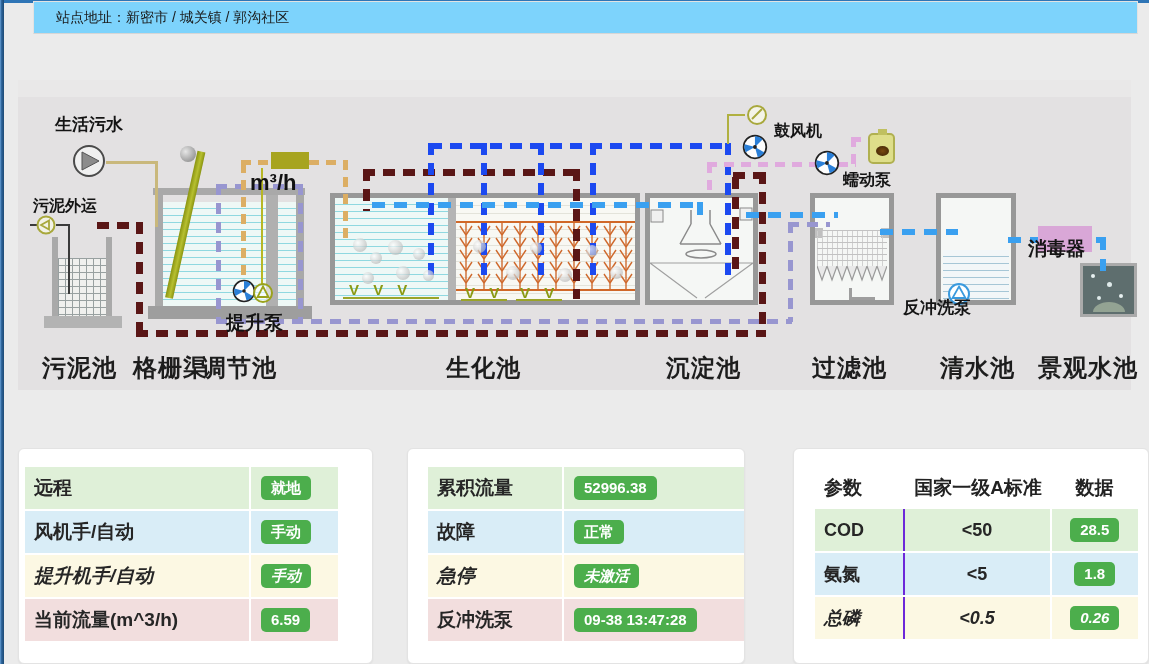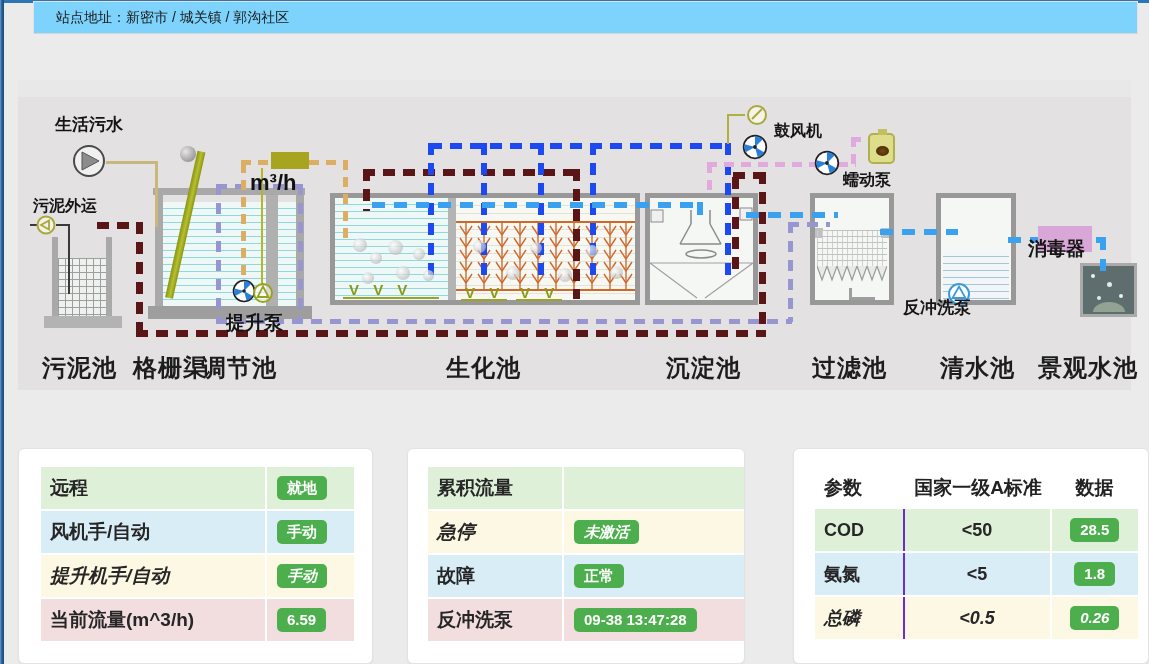--- a/index.html
+++ b/index.html
@@ -282,21 +282,21 @@
   <div class="pool" style="left:115px">格栅渠</div>
   <div class="pool" style="left:184px">调节池</div>
   <div class="pool" style="left:428px">生化池</div>
   <div class="pool" style="left:648px">沉淀池</div>
   <div class="pool" style="left:794px">过滤池</div>
   <div class="pool" style="left:922px">清水池</div>
   <div class="pool" style="left:1020px">景观水池</div>
 </div>
 
 <div class="card" style="left:18px;width:355px">
-  <div class="ptable" style="left:22px;width:313px">
+  <div class="ptable" style="left:6px;width:313px">
     <div class="prow tone-s">
       <div class="plbl" style="width:226px">远程</div>
       <div class="pval">
           <span class="badge">就地</span>
         </div>
     </div>
     <div class="prow tone-i">
       <div class="plbl" style="width:226px">风机手/自动</div>
       <div class="pval">
           <span class="badge">手动</span>
@@ -314,31 +314,34 @@
           <span class="badge">6.59</span>
         </div>
     </div>
   </div>
 </div>
 
 <div class="card" style="left:407px;width:338px">
   <div class="ptable" style="left:20px;width:316px">
     <div class="prow tone-s">
       <div class="plbl" style="width:136px">累积流量</div>
+      <div class="pval">
+          <span class="badge">52996.38</span>
+        </div>
+    </div>
+    <div class="prow tone-i">
+      <div class="plbl" style="width:136px">故障</div>
+      <div class="pval">
+          <span class="badge">正常</span>
+        </div>
     </div>
     <div class="prow tone-w">
       <div class="plbl" style="width:136px">急停</div>
       <div class="pval">
           <span class="badge">未激活</span>
-        </div>
-    </div>
-    <div class="prow tone-i">
-      <div class="plbl" style="width:136px">故障</div>
-      <div class="pval">
-          <span class="badge">正常</span>
         </div>
     </div>
     <div class="prow tone-d">
       <div class="plbl" style="width:136px">反冲洗泵</div>
       <div class="pval">
           <span class="badge">09-38 13:47:28</span>
         </div>
     </div>
   </div>
 </div>

